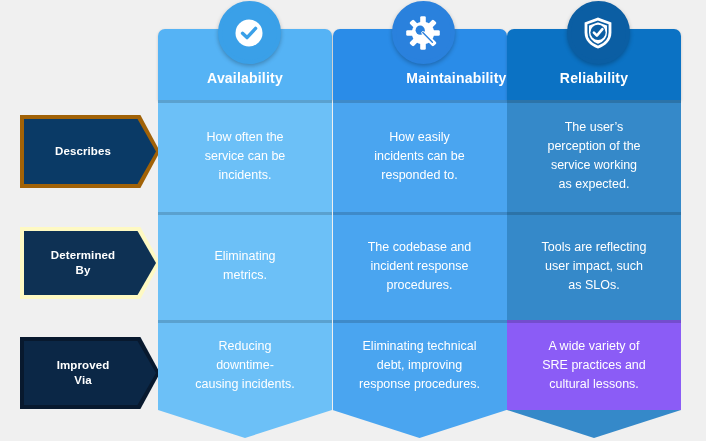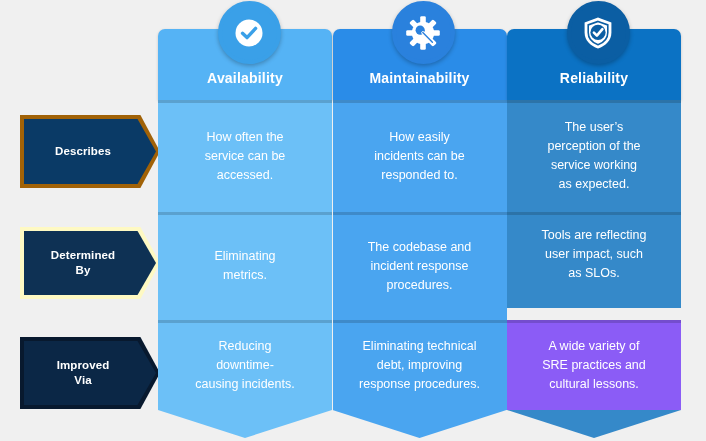--- a/index.html
+++ b/index.html
@@ -104,21 +104,21 @@
       </div>
     </div>
     <div class="col" style="left: 158px; width: 174px; top: 0px; height: 441px;">
       <div class="col-head" style="top: 29px; background: rgb(85, 179, 245); box-shadow: rgba(0, 0, 0, 0.18) 0px 1px 3px;">
         <div class="col-head-label">Availability</div>
       </div>
       <div class="cell" style="top: 100px; height: 112px; background: rgb(108, 192, 247);">
         <span class="cell-text">
           <div>How often the</div>
           <div>service can be</div>
-          <div>accessed.</div>
+          <div>incidents.</div>
         </span>
       </div>
       <div class="divider" style="top: 100px;"></div>
       <div class="cell" style="top: 212px; height: 108px; background: rgb(108, 192, 247);">
         <span class="cell-text">
           <div>Eliminating</div>
           <div>metrics.</div>
         </span>
       </div>
       <div class="divider" style="top: 212px;"></div>
@@ -132,21 +132,21 @@
       <div class="divider" style="top: 320px;"></div>
       <div class="col-foot" style="top: 410px; height: 28px; background: rgb(108, 192, 247);"></div>
     </div>
     <div class="icon-badge" style="left: 217.5px; top: 1px; background: rgb(58, 160, 232); border: 4px solid rgb(58, 160, 232);">
       <svg width="34" height="34" viewBox="0 0 34 34">
         <circle cx="17" cy="17" r="13.5" fill="#ffffff"></circle>
         <path d="M10.5 17.3 L15 21.6 L23.6 12.4" fill="none" stroke="#3aa0e8" stroke-width="3.4" stroke-linecap="round" stroke-linejoin="round"></path>
       </svg>
     </div>
     <div class="col" style="left: 332.5px; width: 174px; top: 0px; height: 441px;">
-      <div class="col-head" style="top: 29px; background: rgb(42, 140, 232); box-shadow: rgba(0, 0, 0, 0.18) 0px 1px 3px;">
+      <div class="col-head" style="top: 29px; background: rgb(42, 140, 232); box-shadow: rgba(0, 0, 0, 0.18) 0px 1px 3px; justify-content: flex-end;">
         <div class="col-head-label">Maintainability</div>
       </div>
       <div class="cell" style="top: 100px; height: 112px; background: rgb(74, 165, 240);">
         <span class="cell-text">
           <div>How easily</div>
           <div>incidents can be</div>
           <div>responded to.</div>
         </span>
       </div>
       <div class="divider" style="top: 100px;"></div>
@@ -191,21 +191,21 @@
       </div>
       <div class="cell" style="top: 100px; height: 112px; background: rgb(53, 137, 201);">
         <span class="cell-text">
           <div>The user’s</div>
           <div>perception of the</div>
           <div>service working</div>
           <div>as expected.</div>
         </span>
       </div>
       <div class="divider" style="top: 100px;"></div>
-      <div class="cell" style="top: 200px; height: 108px; background: rgb(53, 137, 201);">
+      <div class="cell" style="top: 212px; height: 108px; background: rgb(53, 137, 201);">
         <span class="cell-text">
           <div>Tools are reflecting</div>
           <div>user impact, such</div>
           <div>as SLOs.</div>
         </span>
       </div>
       <div class="divider" style="top: 212px;"></div>
       <div class="cell" style="top: 320px; height: 90px; background: #8b5cf6;">
         <span class="cell-text">
           <div>A wide variety of</div>

